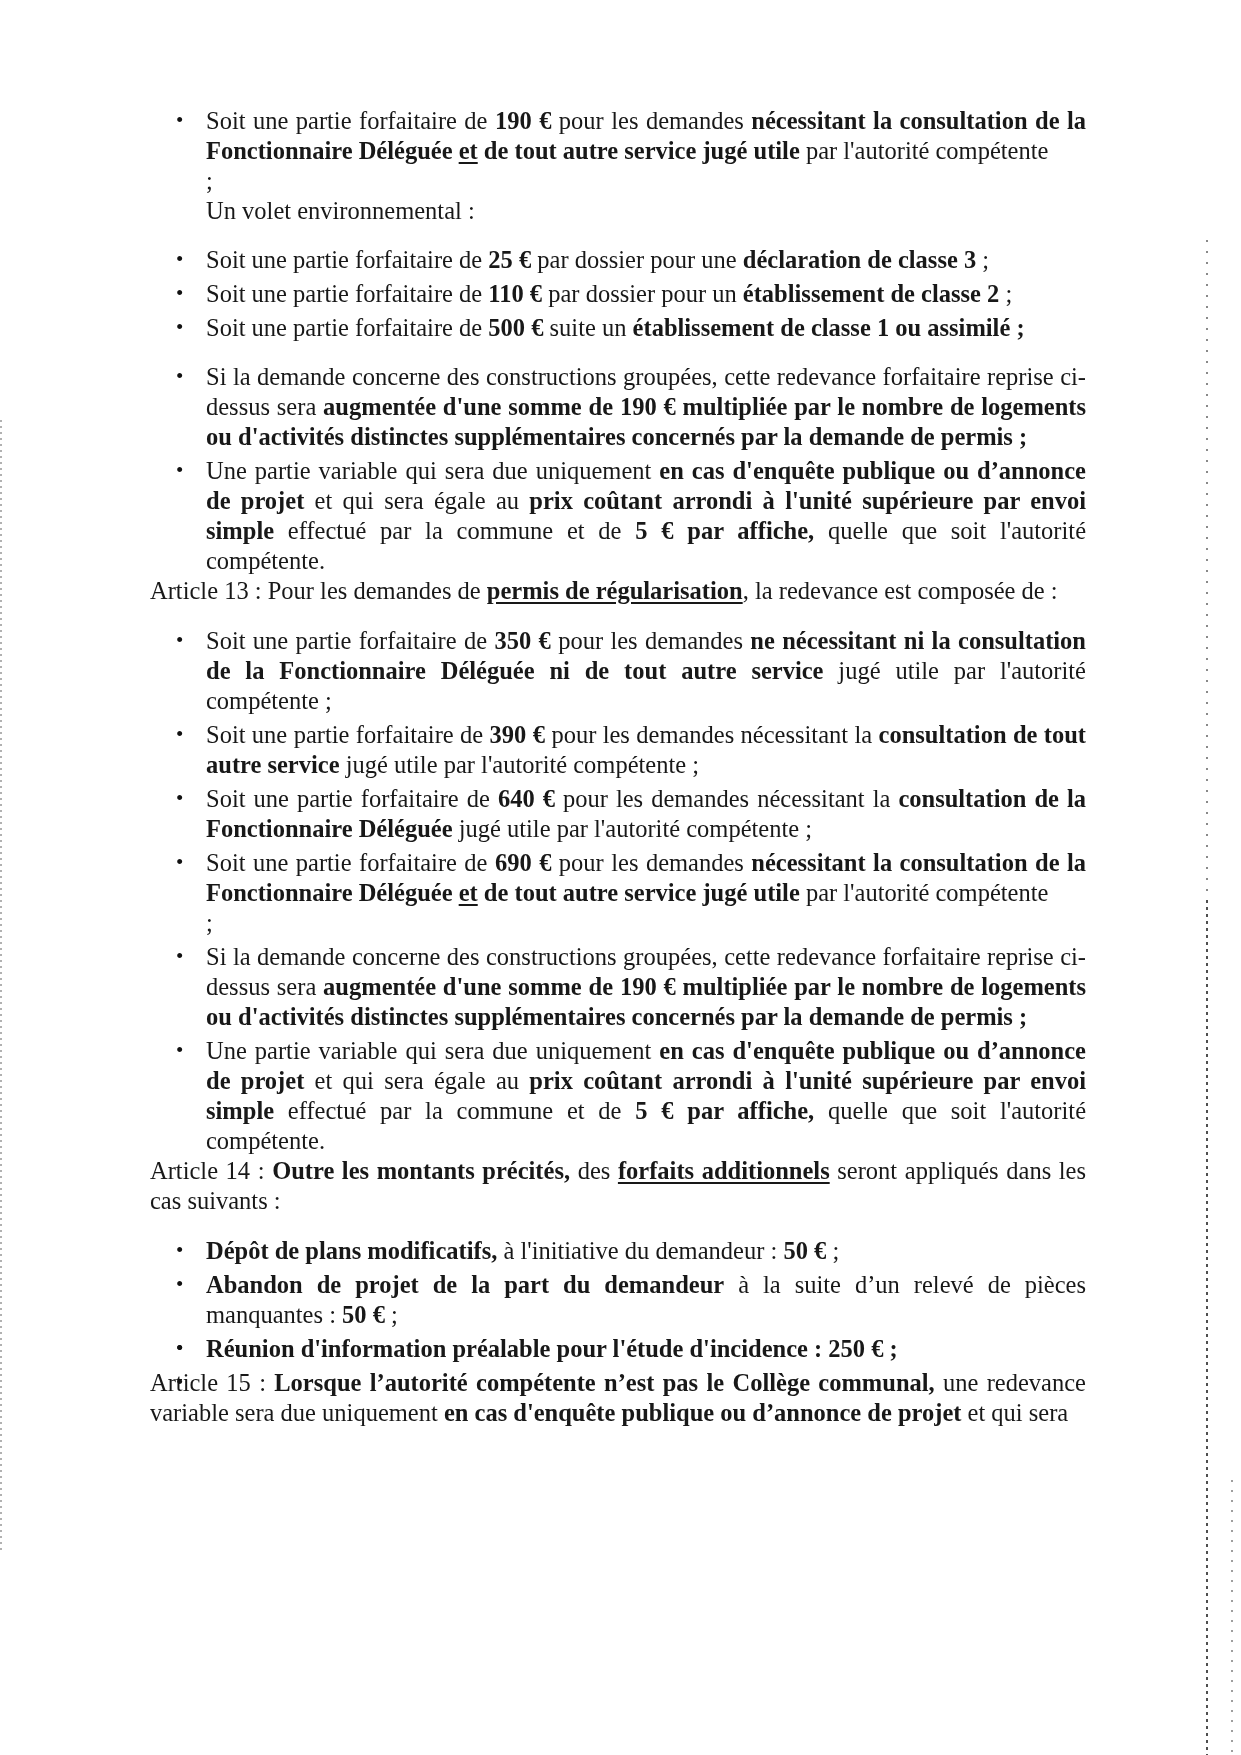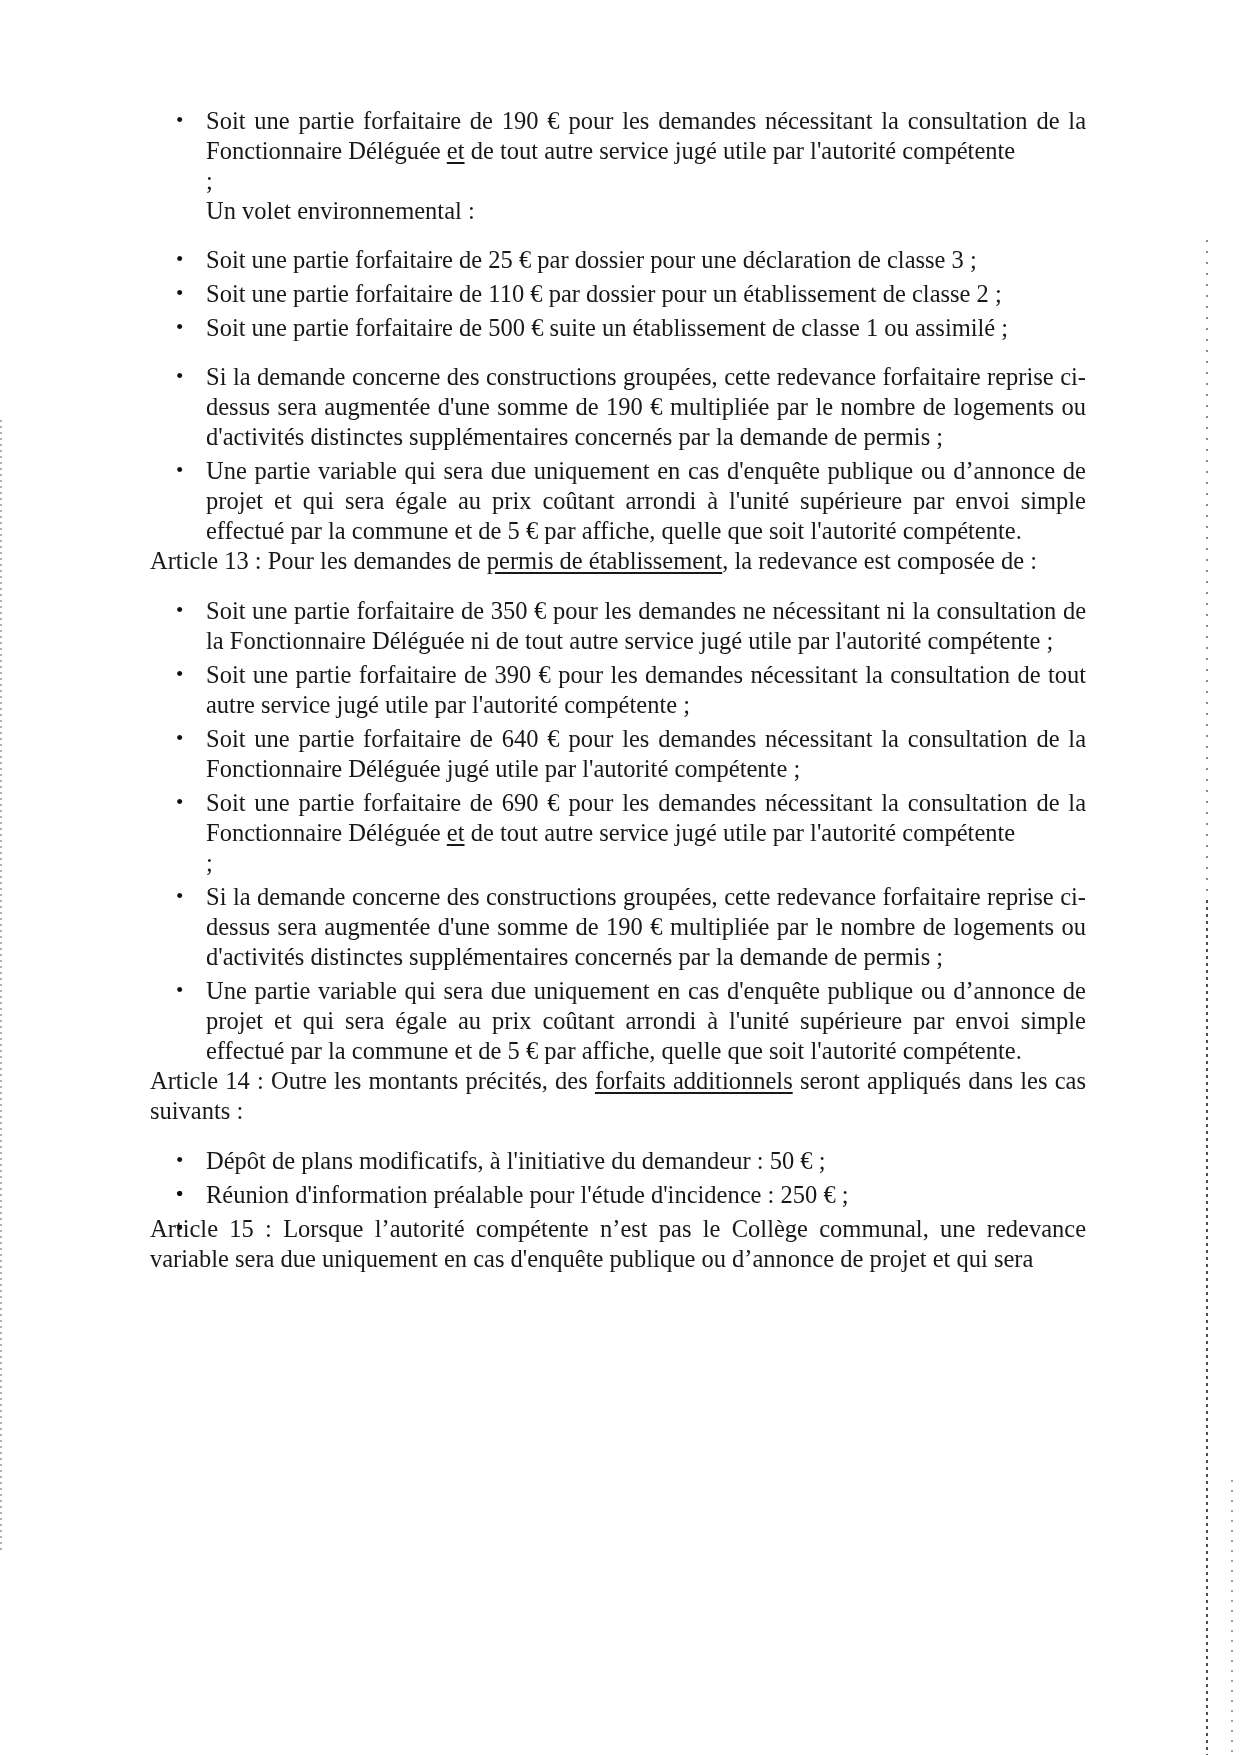--- a/index.html
+++ b/index.html
@@ -24,21 +24,21 @@
   .para{margin:0;}
   .bullets{margin:19px 0 0 0;}
   .bullets:first-child{margin-top:0;}
   .para + .bullets{margin-top:20px;}
   .bullet-item{position:relative;padding-left:56px;}
   .bullet-item + .bullet-item{margin-top:4px;}
   .marker{
     position:absolute;left:26px;top:-1px;
     font-size:21px;color:#111;
   }
-  .b{font-weight:normal;}
+  .b{font-weight:bold;}
   .u{text-decoration:underline;text-underline-offset:3px;}
   .artifact{position:absolute;}
   .art-right-a{
     left:1206px;top:240px;width:2px;height:660px;
     background:repeating-linear-gradient(to bottom, rgba(40,40,40,.55) 0 2px, transparent 2px 11px);
   }
   .art-right-b{
     left:1206px;top:900px;width:2px;height:855px;
     background:repeating-linear-gradient(to bottom, rgba(20,20,20,.75) 0 3px, transparent 3px 7px);
   }
@@ -61,33 +61,33 @@
       </div>
       <div class="bullets">
         <div class="bullet-item"><span class="marker">•</span><span class="content"><span>Soit une partie forfaitaire de </span><span class="b ">25 €</span><span> par dossier pour une </span><span class="b ">déclaration de classe 3</span><span> ;</span></span></div>
         <div class="bullet-item"><span class="marker">•</span><span class="content"><span>Soit une partie forfaitaire de </span><span class="b ">110 €</span><span> par dossier pour un </span><span class="b ">établissement de classe 2</span><span> ;</span></span></div>
         <div class="bullet-item"><span class="marker">•</span><span class="content"><span>Soit une partie forfaitaire de </span><span class="b ">500 €</span><span> suite un </span><span class="b ">établissement de classe 1 ou assimilé ;</span></span></div>
       </div>
       <div class="bullets">
         <div class="bullet-item"><span class="marker">•</span><span class="content"><span>Si la demande concerne des constructions groupées, cette redevance forfaitaire reprise ci-dessus sera </span><span class="b ">augmentée d'une somme de 190 € multipliée par le nombre de logements ou d'activités distinctes supplémentaires concernés par la demande de permis ;</span></span></div>
         <div class="bullet-item"><span class="marker">•</span><span class="content"><span>Une partie variable qui sera due uniquement </span><span class="b ">en cas d'enquête publique ou d’annonce de projet</span><span> et qui sera égale au </span><span class="b ">prix coûtant arrondi à l'unité supérieure par envoi simple</span><span> effectué par la commune et de </span><span class="b ">5 € par affiche,</span><span> quelle que soit l'autorité compétente.</span></span></div>
       </div>
-      <div class="para"><span>Article 13 : Pour les demandes de </span><span class="b u">permis de établissement</span><span>, la redevance est composée de :</span></div>
+      <div class="para"><span>Article 13 : Pour les demandes de </span><span class="b u">permis de régularisation</span><span>, la redevance est composée de :</span></div>
       <div class="bullets">
         <div class="bullet-item"><span class="marker">•</span><span class="content"><span>Soit une partie forfaitaire de </span><span class="b ">350 €</span><span> pour les demandes </span><span class="b ">ne nécessitant ni la consultation de la Fonctionnaire Déléguée ni de tout autre service</span><span> jugé utile par l'autorité compétente ;</span></span></div>
         <div class="bullet-item"><span class="marker">•</span><span class="content"><span>Soit une partie forfaitaire de </span><span class="b ">390 €</span><span> pour les demandes nécessitant la </span><span class="b ">consultation de tout autre service</span><span> jugé utile par l'autorité compétente ;</span></span></div>
         <div class="bullet-item"><span class="marker">•</span><span class="content"><span>Soit une partie forfaitaire de </span><span class="b ">640 €</span><span> pour les demandes nécessitant la </span><span class="b ">consultation de la Fonctionnaire Déléguée</span><span> jugé utile par l'autorité compétente ;</span></span></div>
         <div class="bullet-item"><span class="marker">•</span><span class="content"><span>Soit une partie forfaitaire de </span><span class="b ">690 €</span><span> pour les demandes </span><span class="b ">nécessitant la consultation de la Fonctionnaire Déléguée </span><span class="b u">et</span><span class="b "> de tout autre service jugé utile</span><span> par l'autorité compétente</span><br><span>;</span></span></div>
         <div class="bullet-item"><span class="marker">•</span><span class="content"><span>Si la demande concerne des constructions groupées, cette redevance forfaitaire reprise ci-dessus sera </span><span class="b ">augmentée d'une somme de 190 € multipliée par le nombre de logements ou d'activités distinctes supplémentaires concernés par la demande de permis ;</span></span></div>
         <div class="bullet-item"><span class="marker">•</span><span class="content"><span>Une partie variable qui sera due uniquement </span><span class="b ">en cas d'enquête publique ou d’annonce de projet</span><span> et qui sera égale au </span><span class="b ">prix coûtant arrondi à l'unité supérieure par envoi simple</span><span> effectué par la commune et de </span><span class="b ">5 € par affiche,</span><span> quelle que soit l'autorité compétente.</span></span></div>
       </div>
       <div class="para"><span>Article 14 : </span><span class="b ">Outre les montants précités,</span><span> des </span><span class="b u">forfaits additionnels</span><span> seront appliqués dans les cas suivants :</span></div>
       <div class="bullets">
         <div class="bullet-item"><span class="marker">•</span><span class="content"><span class="b ">Dépôt de plans modificatifs,</span><span> à l'initiative du demandeur : </span><span class="b ">50 €</span><span> ;</span></span></div>
-        <div class="bullet-item"><span class="marker">•</span></div>
+        <div class="bullet-item"><span class="marker">•</span><span class="content"><span class="b ">Abandon de projet de la part du demandeur</span><span> à la suite d’un relevé de pièces manquantes : </span><span class="b ">50 €</span><span> ;</span></span></div>
         <div class="bullet-item"><span class="marker">•</span></div>
         <div class="bullet-item"><span class="marker">•</span><span class="content"><span class="b ">Réunion d'information préalable pour l'étude d'incidence : 250 € ;</span></span></div>
         <div class="bullet-item"><span class="marker">•</span></div>
       </div>
       <div class="para"><span>Article 15 : </span><span class="b ">Lorsque l’autorité compétente n’est pas le Collège communal,</span><span> une redevance variable sera due uniquement </span><span class="b ">en cas d'enquête publique ou d’annonce de projet</span><span> et qui sera</span></div>
     </div>
   <div class="artifact art-right-a"></div>
   <div class="artifact art-right-b"></div>
   <div class="artifact art-right-c"></div>
   <div class="artifact art-left"></div>

